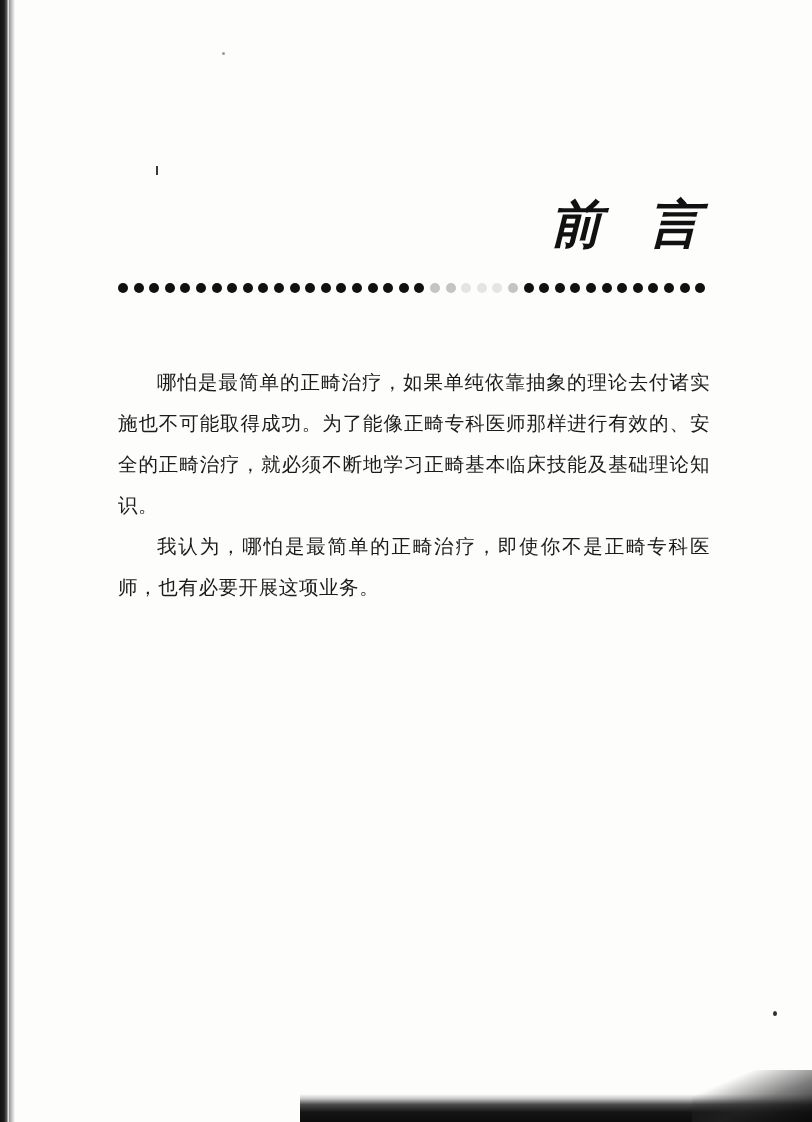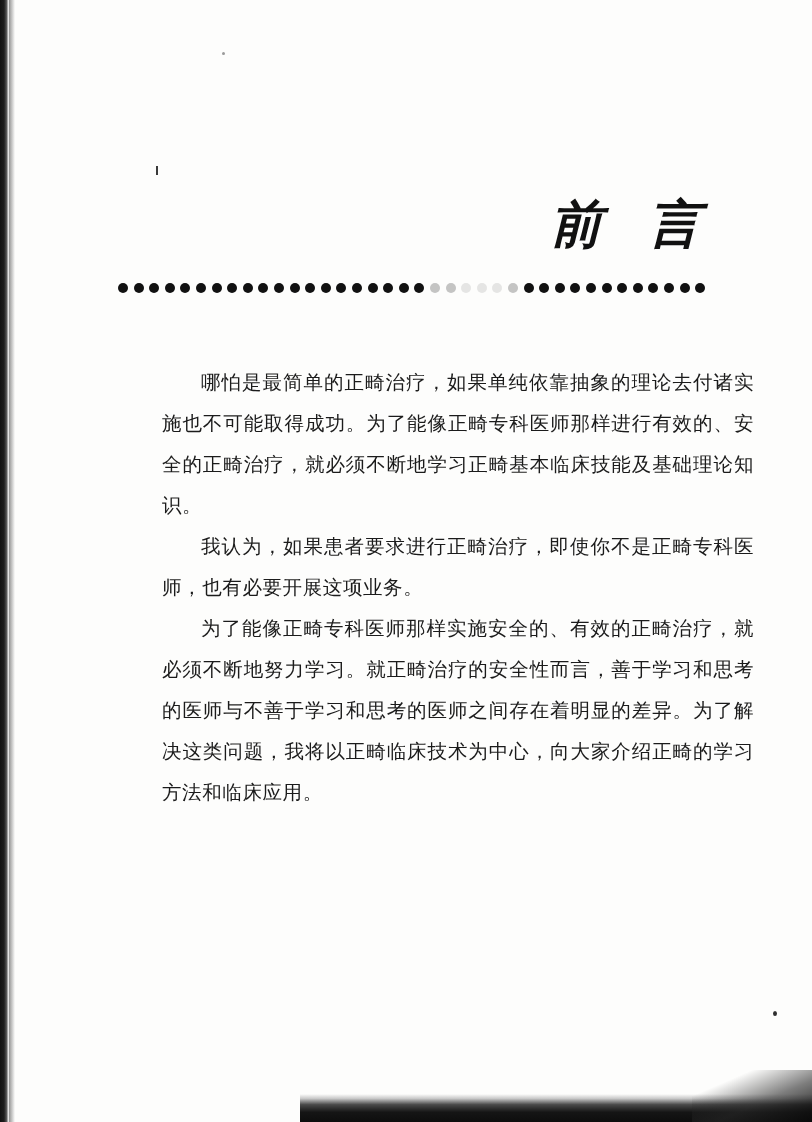--- a/index.html
+++ b/index.html
@@ -102,21 +102,20 @@
     position: absolute;
     left: 118px;
     top: 362px;
     width: 592px;
     font-family: "DejaVu Serif", "Liberation Serif", serif;
     font-size: 19.5px;
     line-height: 41px;
     color: #1b1b1b;
     text-align: justify;
     text-justify: inter-character;
-    margin-left: 44px;
   }
   .body-text p {
     margin: 0;
     text-indent: 2em;
     letter-spacing: 0.6px;
   }
 
   
   .stray-top {
     position: absolute;
@@ -194,21 +193,20 @@
       <span class="dot" style="left: 499.2px;"></span>
       <span class="dot" style="left: 514.8px;"></span>
       <span class="dot" style="left: 530.4px;"></span>
       <span class="dot" style="left: 546px;"></span>
       <span class="dot" style="left: 561.6px;"></span>
       <span class="dot" style="left: 577.2px;"></span>
     </div>
 
   <div class="body-text" id="body">
       <p>哪怕是最简单的正畸治疗，如果单纯依靠抽象的理论去付诸实施也不可能取得成功。为了能像正畸专科医师那样进行有效的、安全的正畸治疗，就必须不断地学习正畸基本临床技能及基础理论知识。</p>
-      <p>我认为，如果患者要求进行正畸治疗，即使你不是正畸专科医师，也有必要开展这项业务。</p>
-      <p>为了能像正畸专科医师那样实施安全的、有效的正畸治疗，就必须不断地努力学习。就正畸治疗的安全性而言，善于学习和思考的医师与不善于学习和思考的医师之间存在着明显的差异。为了解决这类问题，我将以正畸临床技术为中心，向大家介绍正畸的学习方法和临床应用。</p>
+      <p>我认为，哪怕是最简单的正畸治疗，即使你不是正畸专科医师，也有必要开展这项业务。</p>
     </div>
 
   <div class="stray-dot-br"></div>
 
   <div class="scan-edge-bottom"></div>
   <div class="scan-edge-bottom-right"></div>
 </div>
 
 </body></html>

